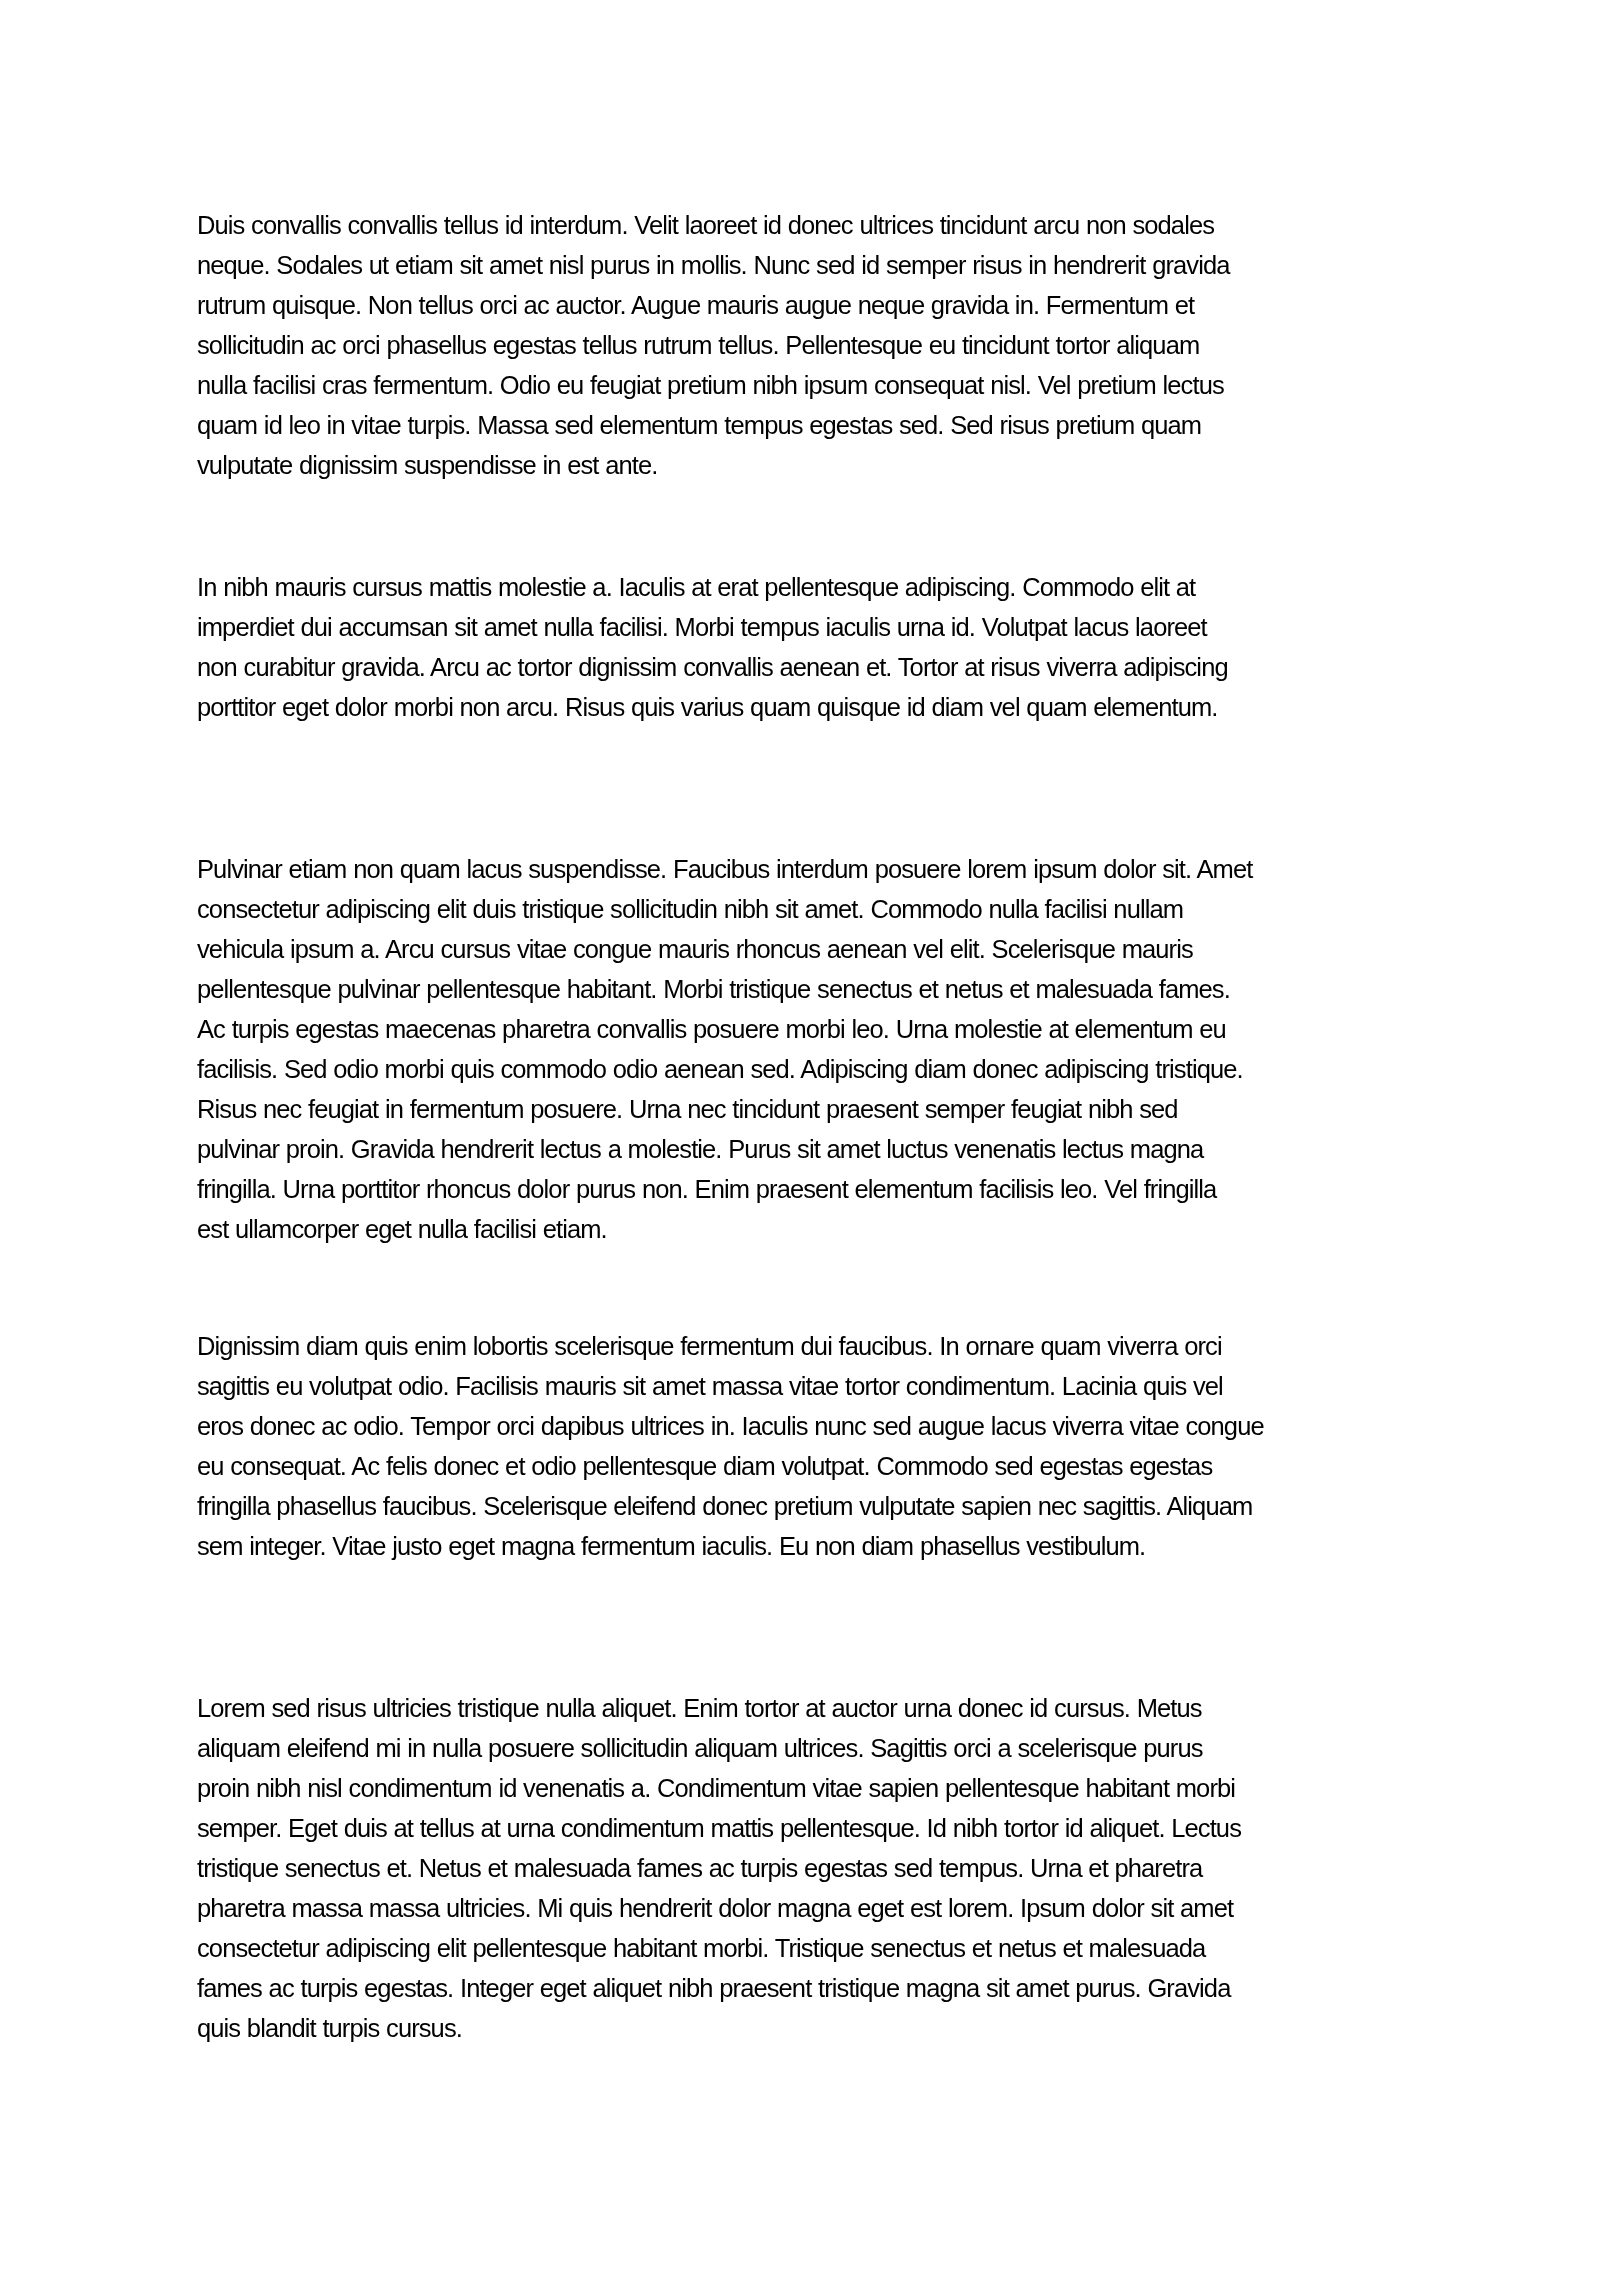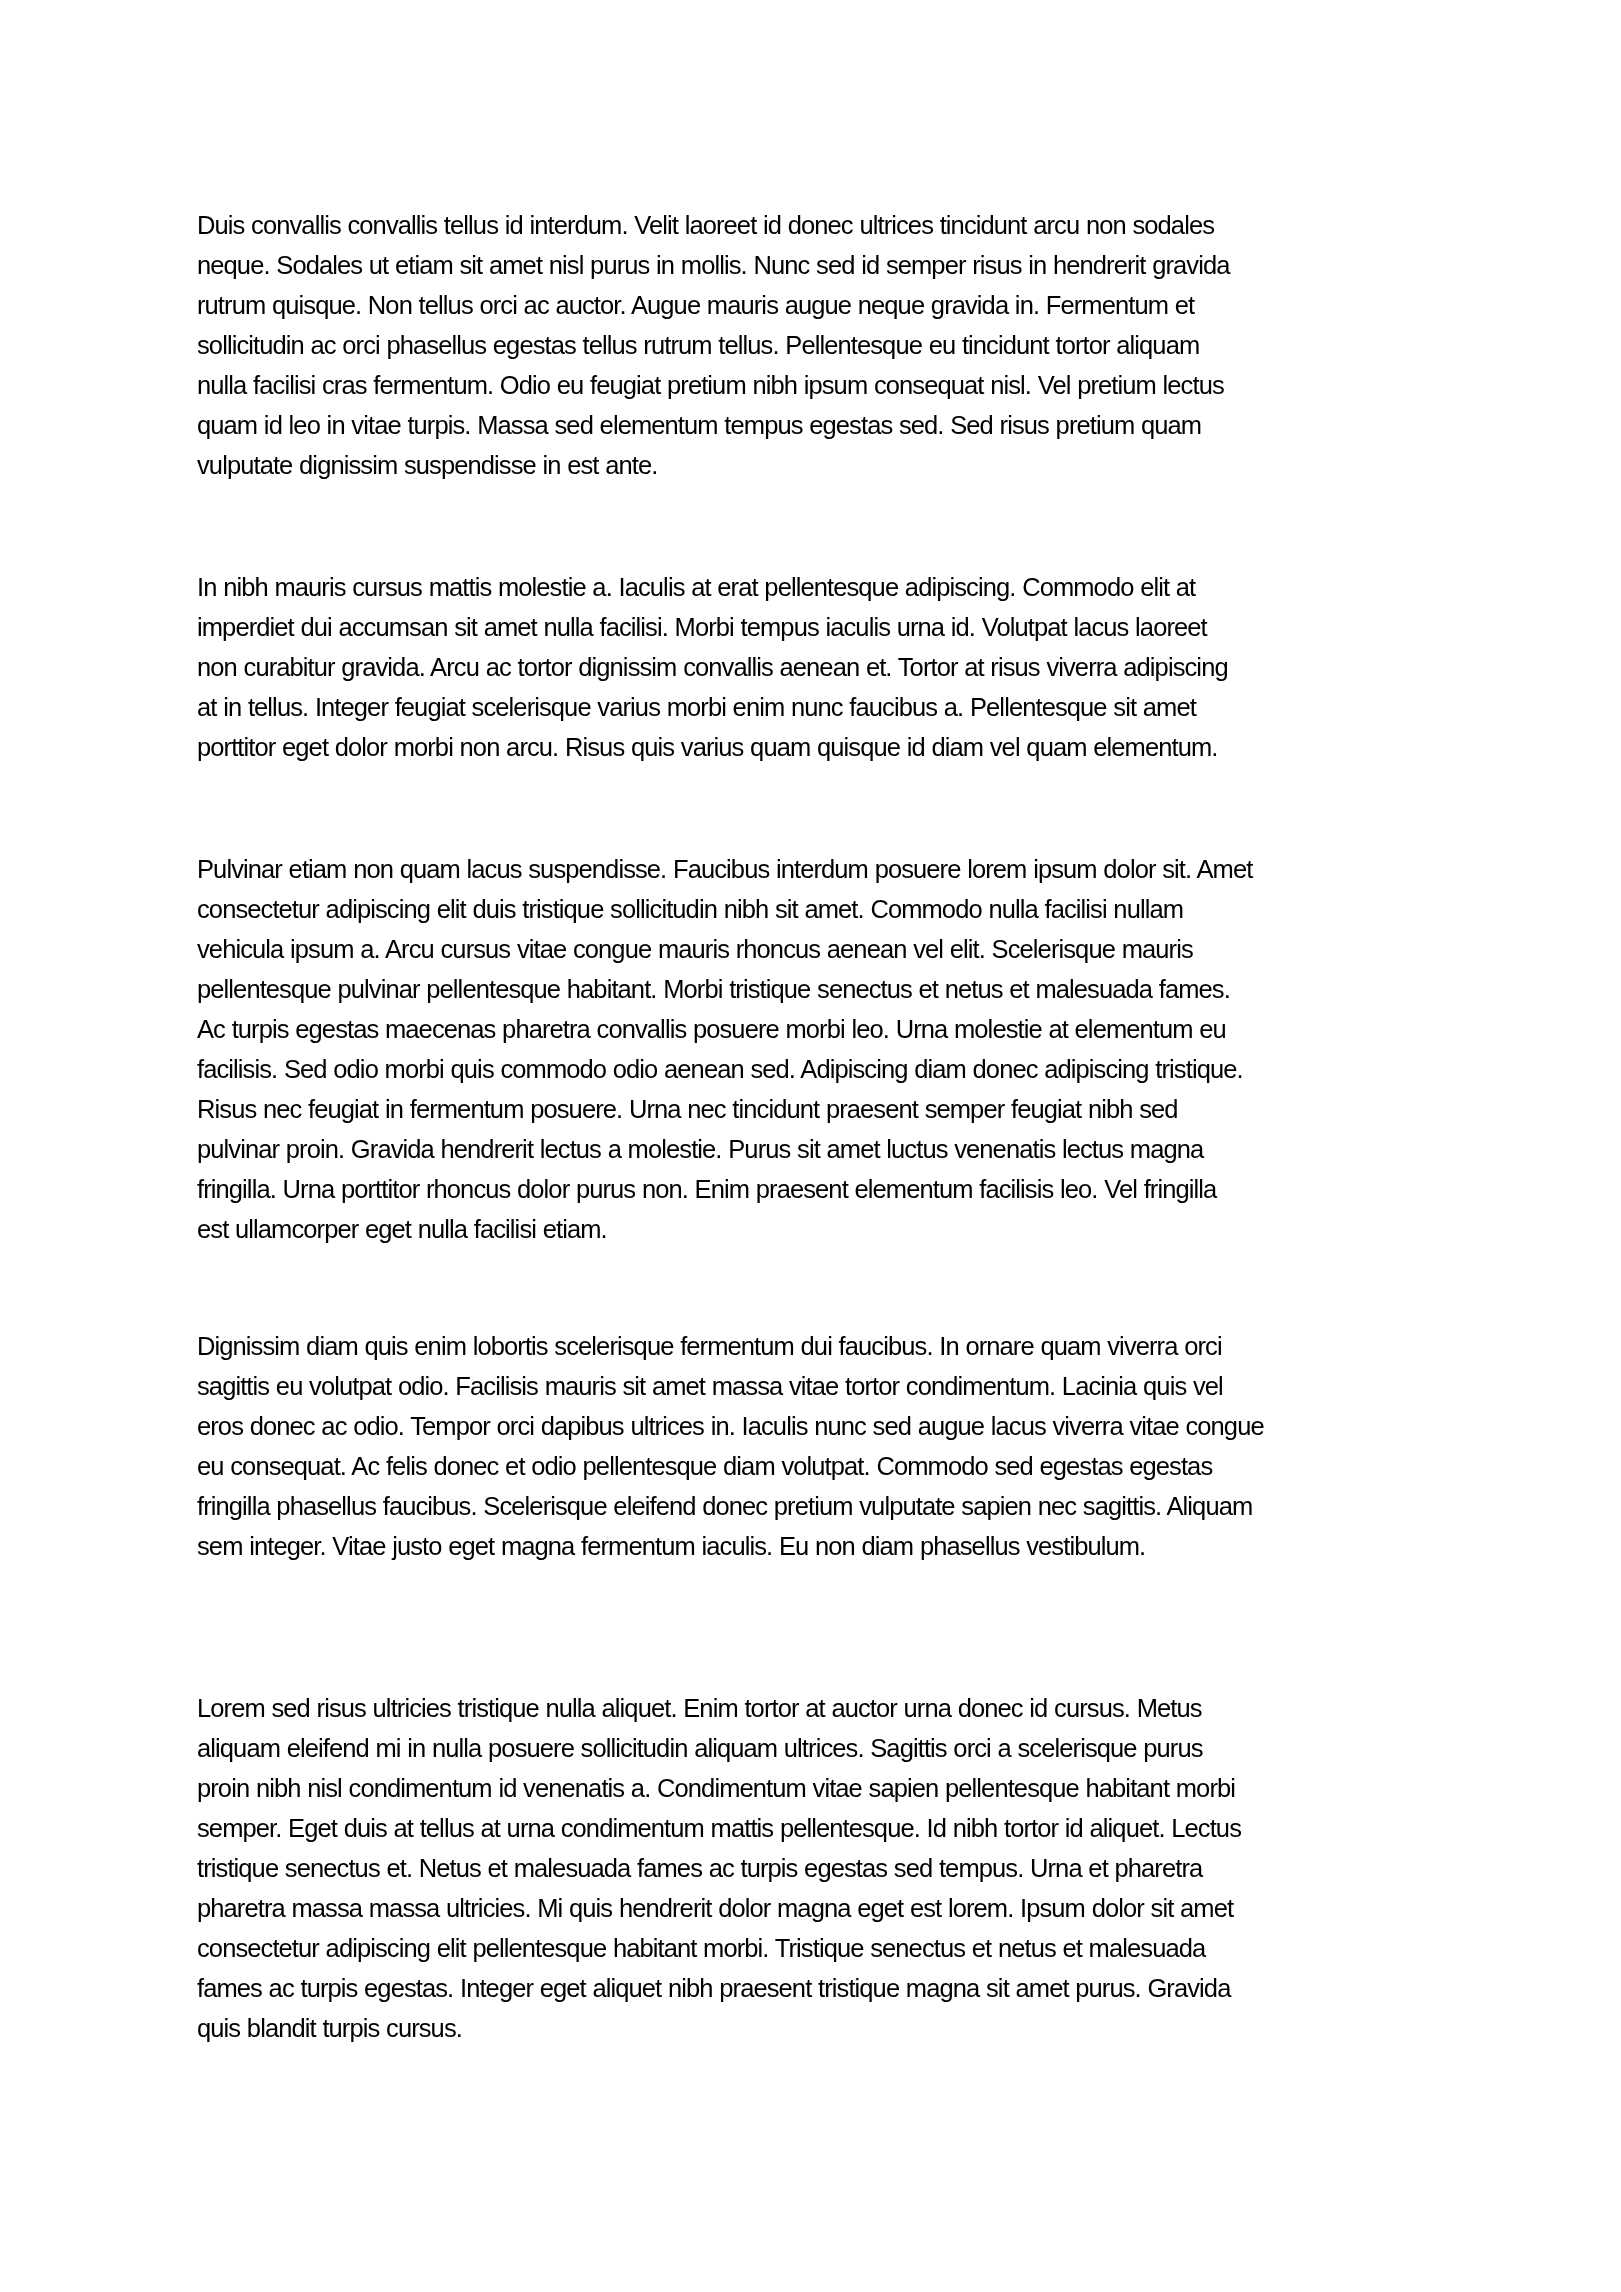--- a/index.html
+++ b/index.html
@@ -57,21 +57,20 @@
     <span class="line">sollicitudin ac orci phasellus egestas tellus rutrum tellus. Pellentesque eu tincidunt tortor aliquam</span>
     <span class="line">nulla facilisi cras fermentum. Odio eu feugiat pretium nibh ipsum consequat nisl. Vel pretium lectus</span>
     <span class="line">quam id leo in vitae turpis. Massa sed elementum tempus egestas sed. Sed risus pretium quam</span>
     <span class="line">vulputate dignissim suspendisse in est ante.</span>
   </div>
 
   <div class="para" id="p2">
     <span class="line">In nibh mauris cursus mattis molestie a. Iaculis at erat pellentesque adipiscing. Commodo elit at</span>
     <span class="line">imperdiet dui accumsan sit amet nulla facilisi. Morbi tempus iaculis urna id. Volutpat lacus laoreet</span>
     <span class="line">non curabitur gravida. Arcu ac tortor dignissim convallis aenean et. Tortor at risus viverra adipiscing</span>
-    <span class="line">at in tellus. Integer feugiat scelerisque varius morbi enim nunc faucibus a. Pellentesque sit amet</span>
     <span class="line">porttitor eget dolor morbi non arcu. Risus quis varius quam quisque id diam vel quam elementum.</span>
   </div>
 
   <div class="para" id="p3">
     <span class="line">Pulvinar etiam non quam lacus suspendisse. Faucibus interdum posuere lorem ipsum dolor sit. Amet</span>
     <span class="line">consectetur adipiscing elit duis tristique sollicitudin nibh sit amet. Commodo nulla facilisi nullam</span>
     <span class="line">vehicula ipsum a. Arcu cursus vitae congue mauris rhoncus aenean vel elit. Scelerisque mauris</span>
     <span class="line">pellentesque pulvinar pellentesque habitant. Morbi tristique senectus et netus et malesuada fames.</span>
     <span class="line">Ac turpis egestas maecenas pharetra convallis posuere morbi leo. Urna molestie at elementum eu</span>
     <span class="line">facilisis. Sed odio morbi quis commodo odio aenean sed. Adipiscing diam donec adipiscing tristique.</span>

